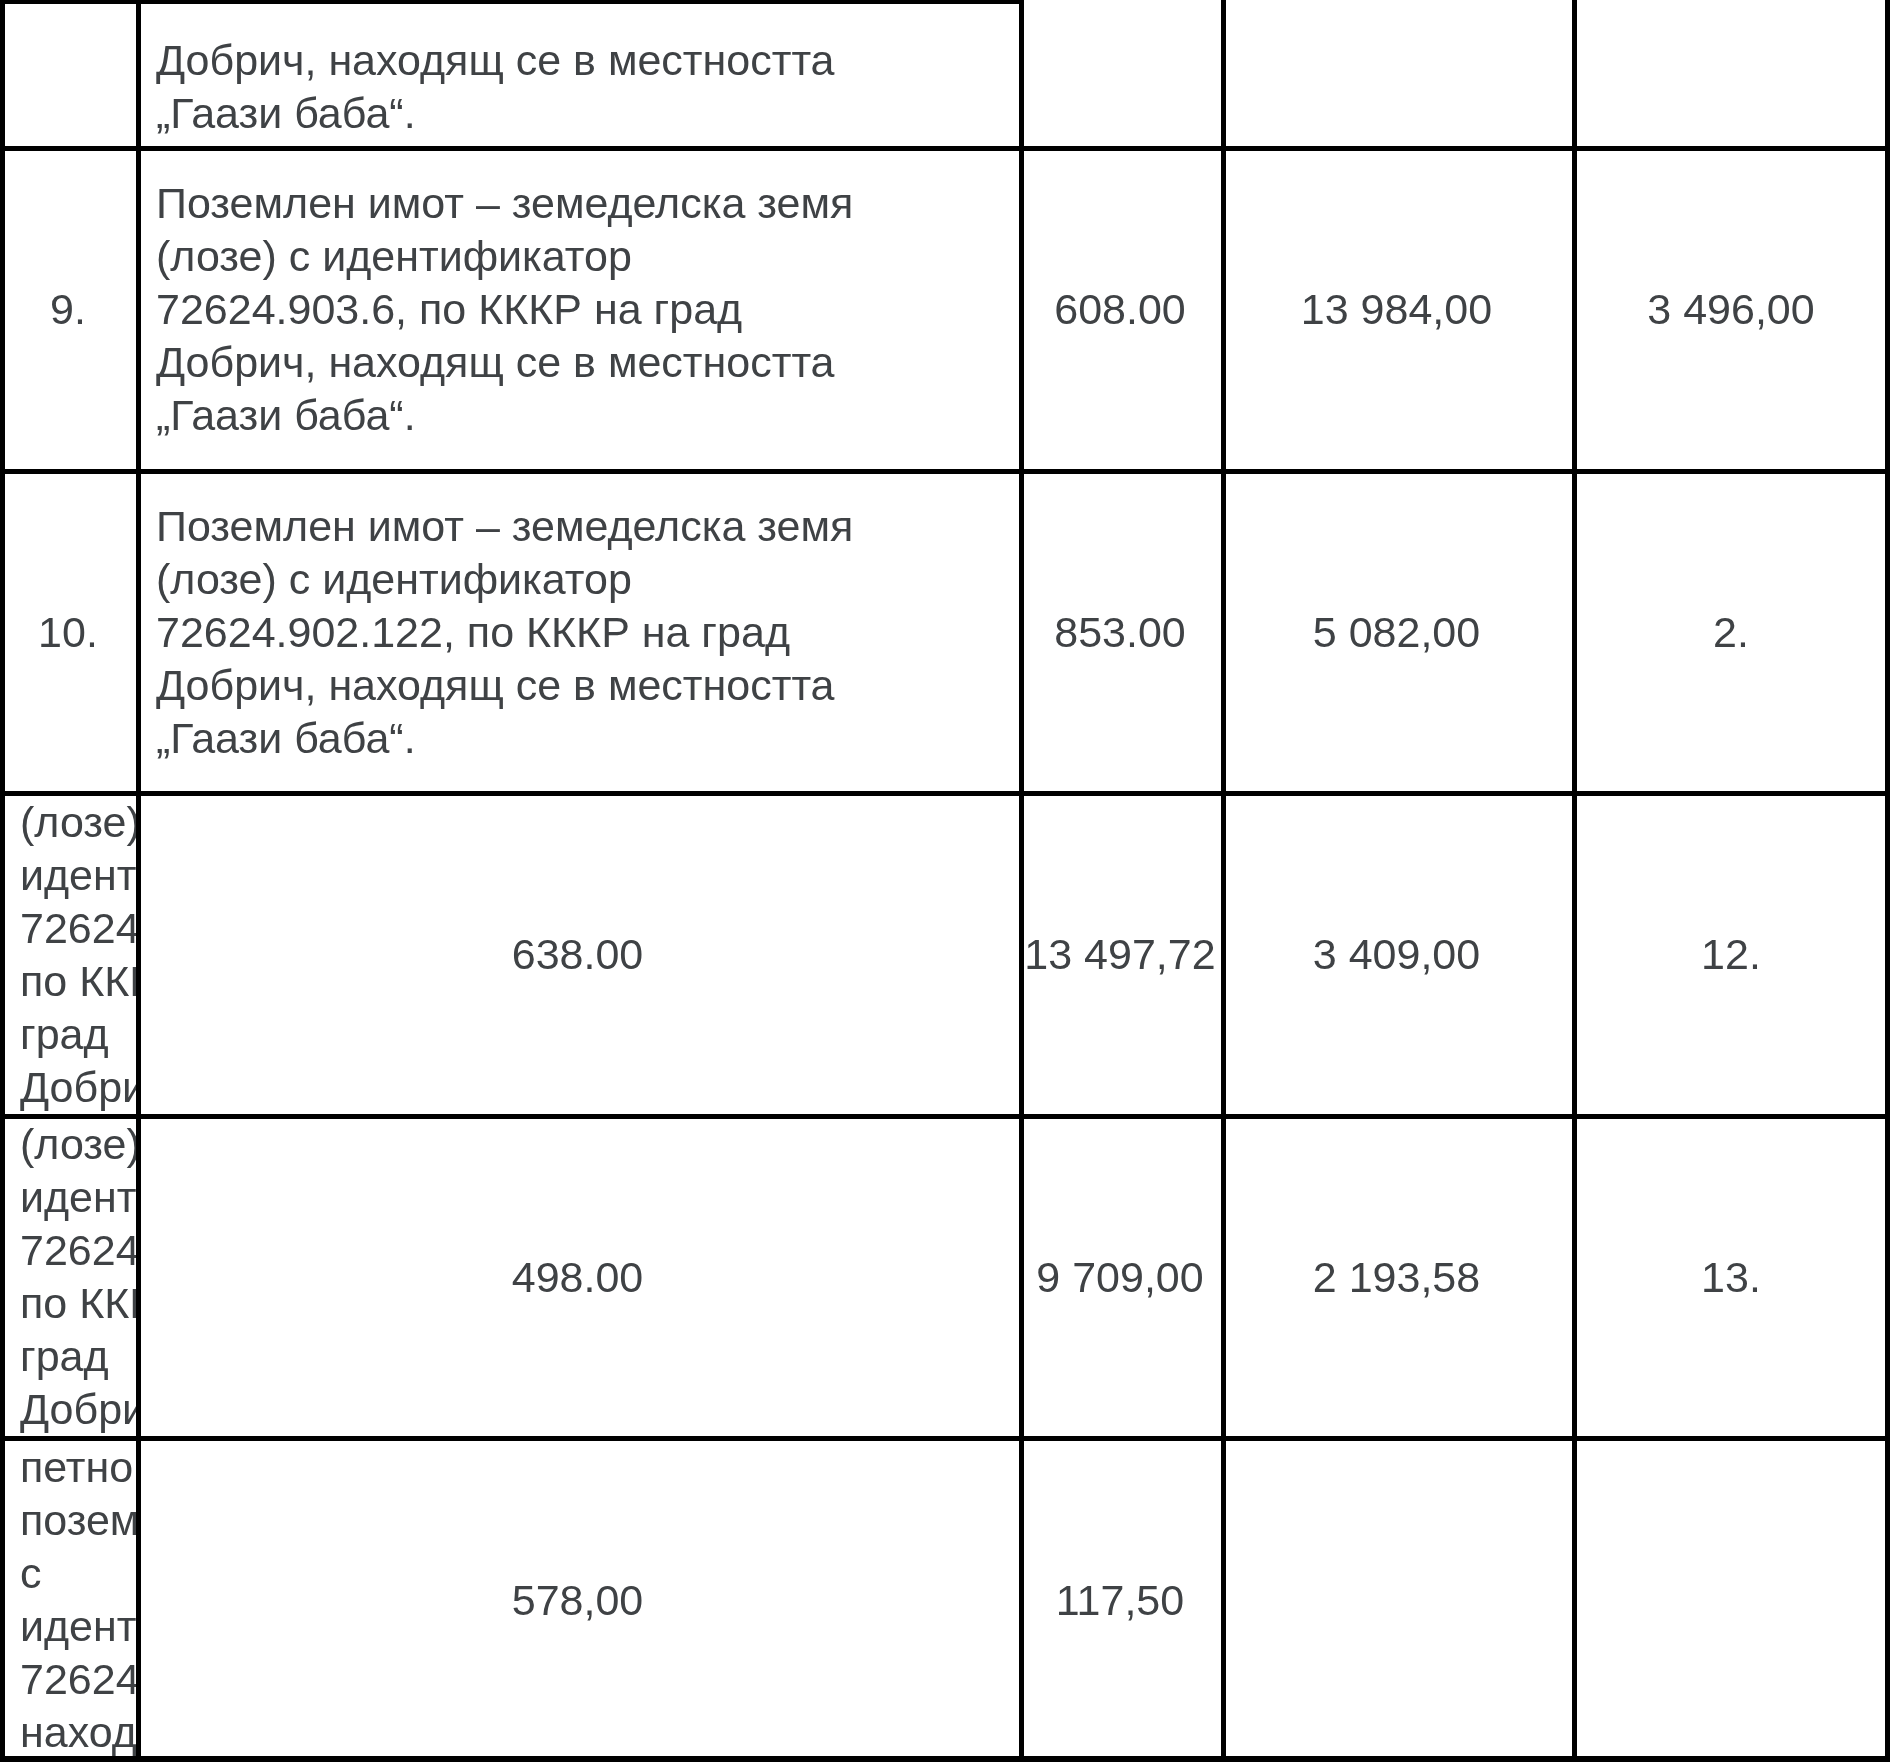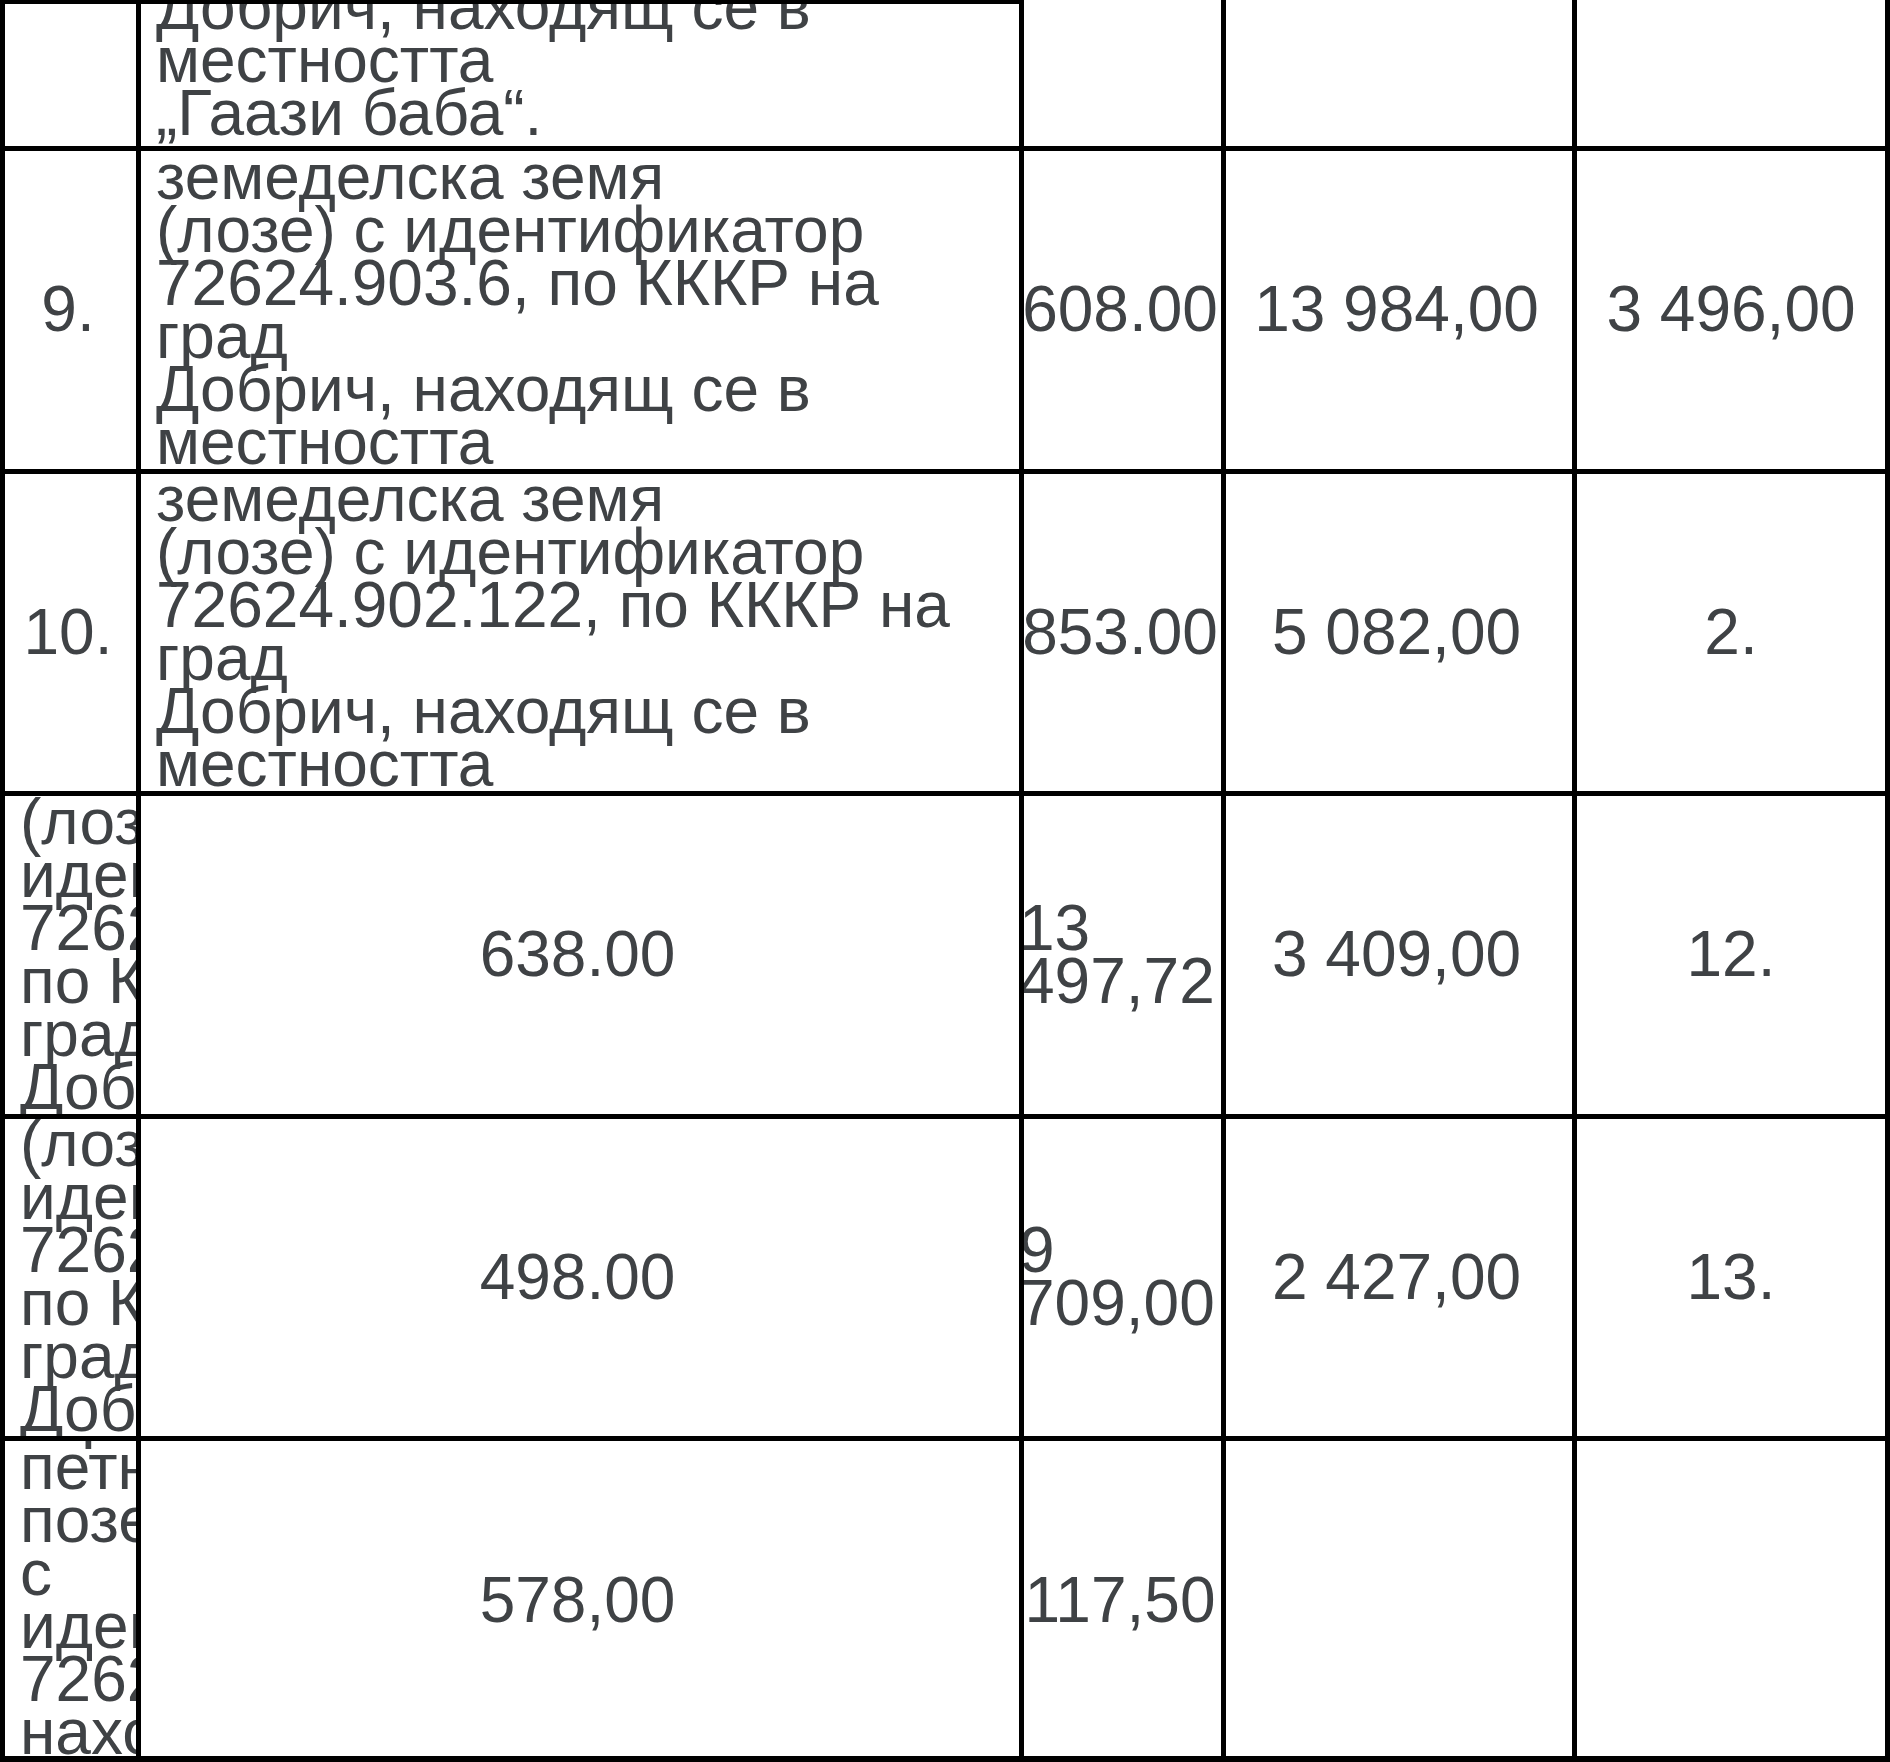--- a/index.html
+++ b/index.html
@@ -19,21 +19,21 @@
   #grid {
     position: absolute;
     left: 0; top: 0;
     width: 1890px;
     height: 1762px;
     display: grid;
     grid-template-columns: 136px 883px 202px 351px 318px;
     grid-template-rows: 148px 323px 322px 323px 322px 324px;
   }
   .cell {
-    font-size: 64px;
+    font-size: 43px;
     line-height: 53px;
     display: flex;
     align-items: center;
     justify-content: center;
     overflow: hidden;
   }
   .cell.desc {
     justify-content: flex-start;
     text-align: left;
     white-space: pre-line;
@@ -96,21 +96,21 @@
     <div class="cell">3 409,00</div>
 
     <div class="cell">12.</div>
     <div class="cell desc">Поземлен имот – земеделска земя
 (лозе) с идентификатор
 72624.900.42, по КККР на град
 Добрич, находящ се в местността
 „Алмалии“.</div>
     <div class="cell">498.00</div>
     <div class="cell">9 709,00</div>
-    <div class="cell">2 427,00</div>
+    <div class="cell">2 193,58</div>
 
     <div class="cell">13.</div>
     <div class="cell desc">Право на строеж върху строително
 петно в поземлен имот с
 идентификатор 72624.620.7,
 находящ се в ЖК „Дружба“ 1, до
 бл.7, за гараж.</div>
     <div class="cell">578,00</div>
     <div class="cell">117,50</div>
 

